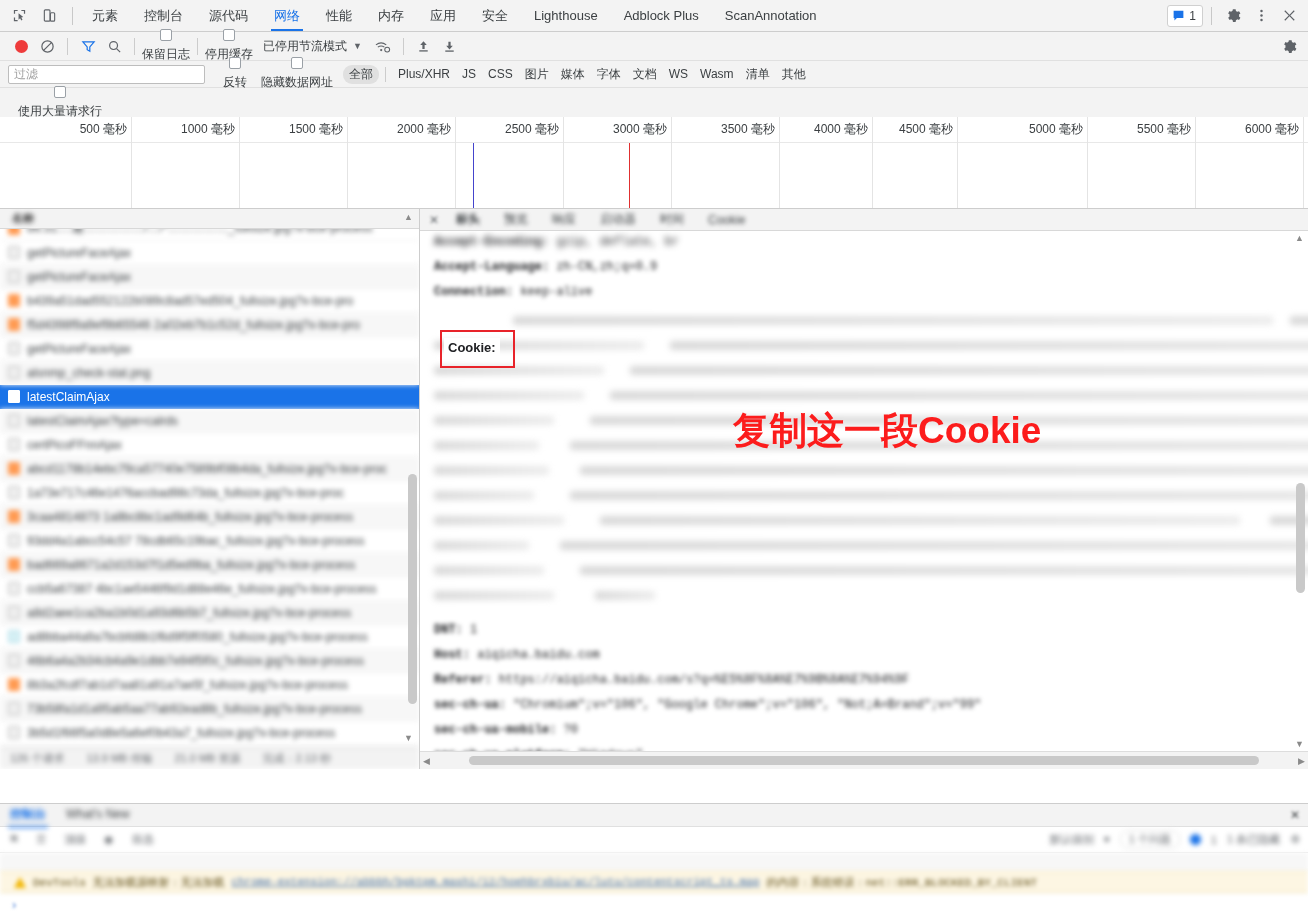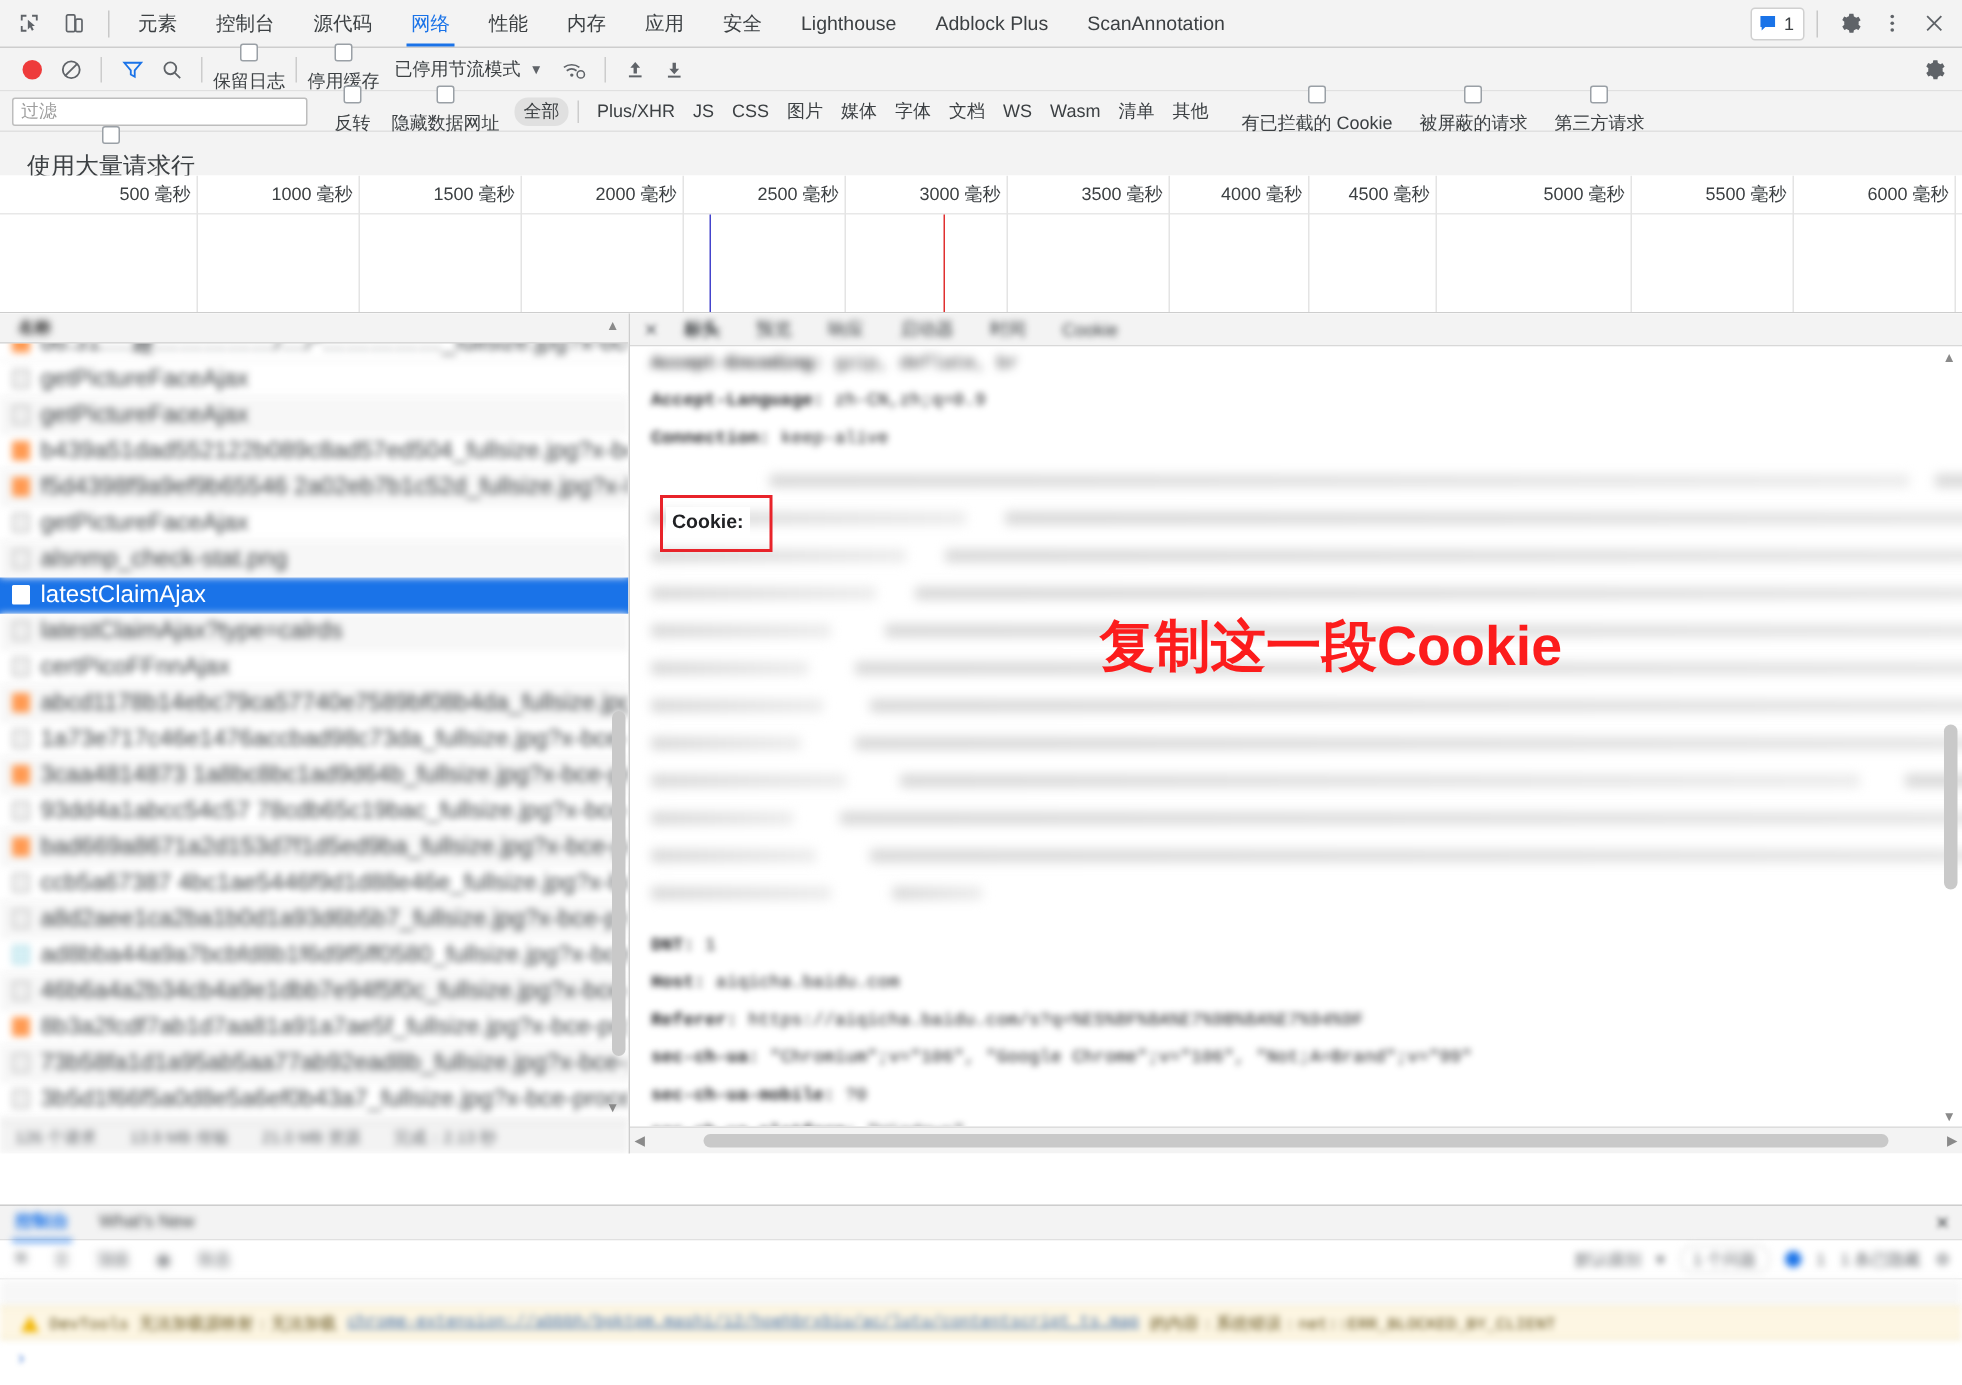--- a/index.html
+++ b/index.html
@@ -76,21 +76,21 @@
   .ftype {
     padding:1px 6px; border-radius:9px; cursor:pointer; white-space:nowrap; color:#3c4043; font-size:12px;
   }
   .ftype.sel { background:#e0e0e0; }
   .fsep { width:1px; height:15px; background:#ccc; margin:0 6px; }
   .fr-chks { display:flex; align-items:center; gap:18px; margin-left:16px; }
 
   
   .optrow {
     height:29px; display:flex; align-items:center; padding-left:18px;
-    background:#f3f3f3; font-size:16px; color:#3c4043;
+    background:#f3f3f3; font-size:12px; color:#3c4043;
   }
   .optrow.last { border-bottom:1px solid #cdcdcd; }
   .optright { position:absolute; left:668px;margin-top:39px; }
 
   
   .overview { height:92px; background:#fff; position:relative; border-bottom:1px solid #cdcdcd; overflow:hidden; }
   .ov-ruler { height:26px; position:relative; border-bottom:1px solid #e8e8e8;padding-left:20px; }
   .ov-tick {
     position:absolute; top:0; height:92px; border-left:1px solid #e4e4e4;
   }
@@ -104,21 +104,21 @@
   .leftpane {
     width:420px; position:relative; background:#fff; border-right:1px solid #cdcdcd; overflow:hidden;
   }
   .lp-header {
     height:20px; background:#f3f3f3; border-bottom:1px solid #d8d8d8; font-size:11px; color:#5f6368;
     display:flex; align-items:center; padding-left:12px; position:relative;
   }
   .lp-header .hdr-label { filter: blur(2.4px); font-weight:600; color:#333; }
   .row {
     height:24px; display:flex; align-items:center; padding-left:8px; gap:7px;
-    border-bottom:1px solid #f0f0f0; font-size:16px; color:#3c4043; white-space:nowrap;
+    border-bottom:1px solid #f0f0f0; font-size:12px; color:#3c4043; white-space:nowrap;
   }
   .row.alt { background:#f7f7f7; }
   .row .ricon { width:12px; height:13px; flex:none; border:1px solid #b5b5b5; border-radius:1px; background:#fff; }
   .row .ricon.js  { background:#f0f0f0; }
   .row .ricon.img { background:#ff9a52; border-color:#ff9a52; }
   .row .ricon.cy  { background:#d6f0f5; border-color:#a8d8e4; }
   .row .rname { overflow:hidden; text-overflow:clip; }
   .row.blurred { filter: blur(2.6px); }
   .row.sel {
     background:#1a73e8; color:#fff; filter:none; border-bottom:1px solid #1a73e8;
@@ -390,34 +390,20 @@
       <span class="ftype">CSS</span>
       <span class="ftype">图片</span>
       <span class="ftype">媒体</span>
       <span class="ftype">字体</span>
       <span class="ftype">文档</span>
       <span class="ftype">WS</span>
       <span class="ftype">Wasm</span>
       <span class="ftype">清单</span>
       <span class="ftype">其他</span>
     </div>
-    <div class="fr-chks">
-      <label class="chk">
-        <span class="box"></span>
-        <span>有已拦截的 Cookie</span>
-      </label>
-      <label class="chk">
-        <span class="box"></span>
-        <span>被屏蔽的请求</span>
-      </label>
-      <label class="chk">
-        <span class="box"></span>
-        <span>第三方请求</span>
-      </label>
-    </div>
   </div>
 
   <div class="optrow">
     <label class="chk">
       <span class="box"></span>
       <span>使用大量请求行</span>
     </label>
     <label class="chk optright" style="top:97px">
       <span class="box"></span>
       <span>按框架分组</span>

